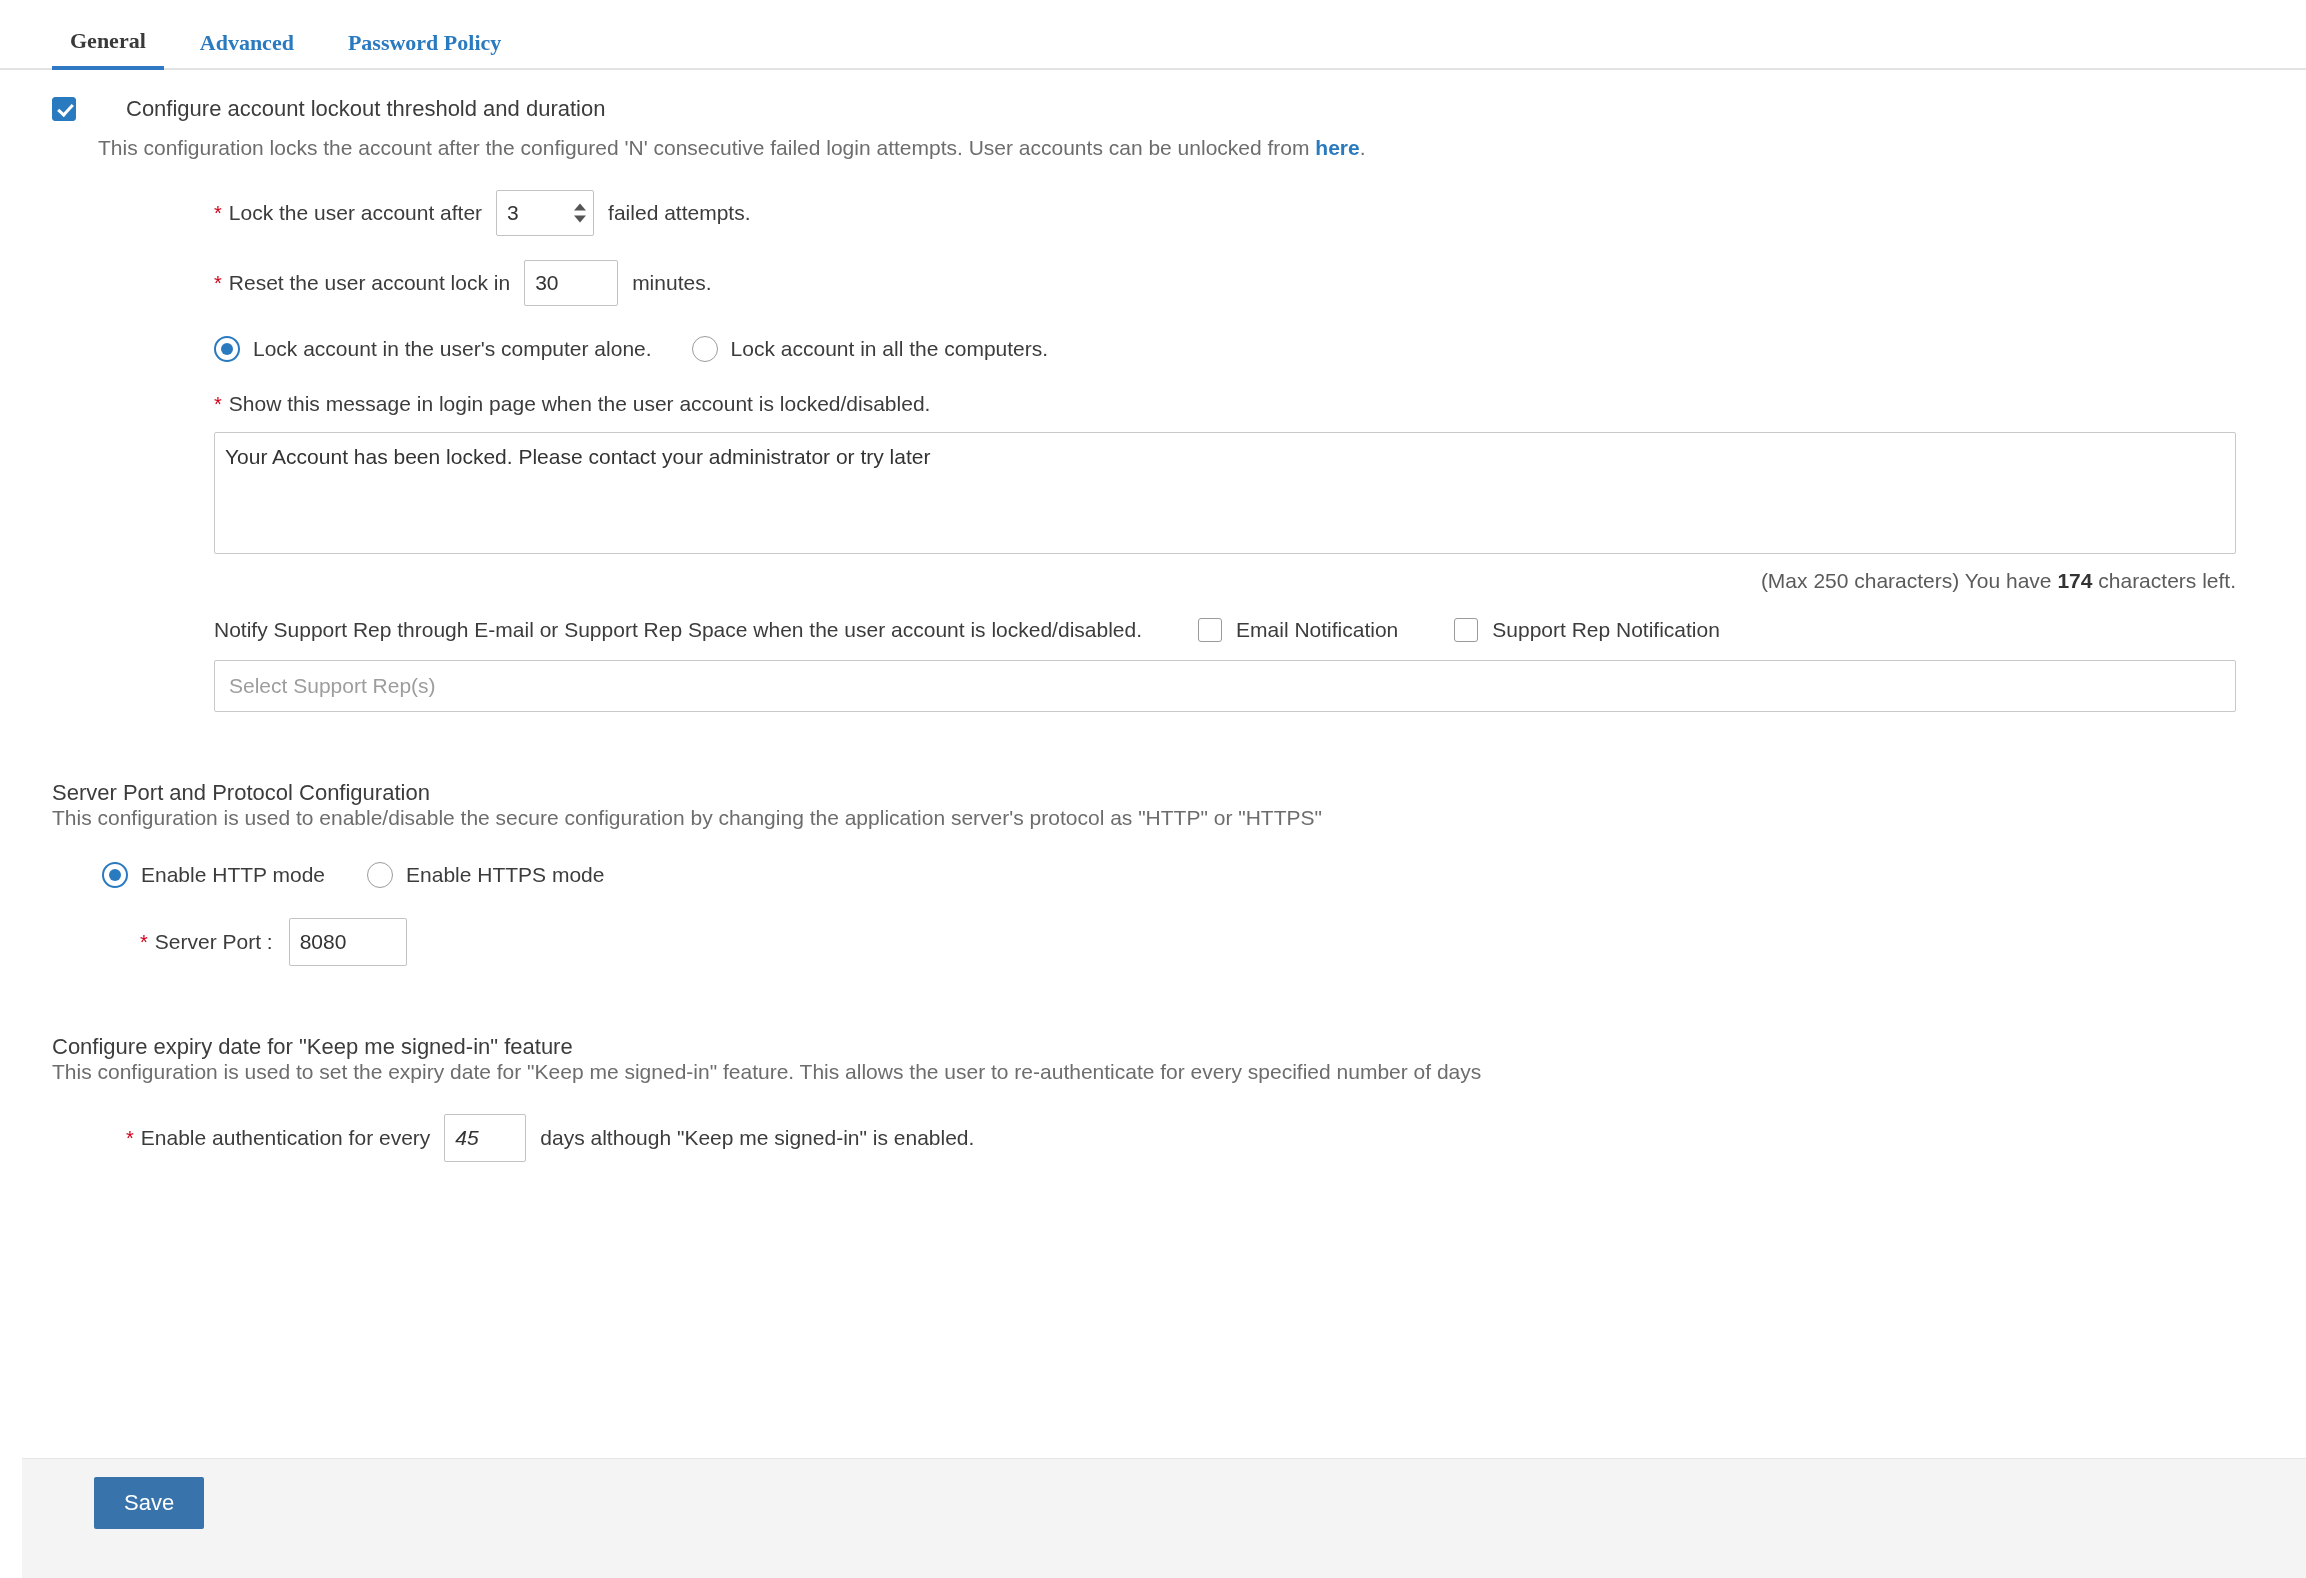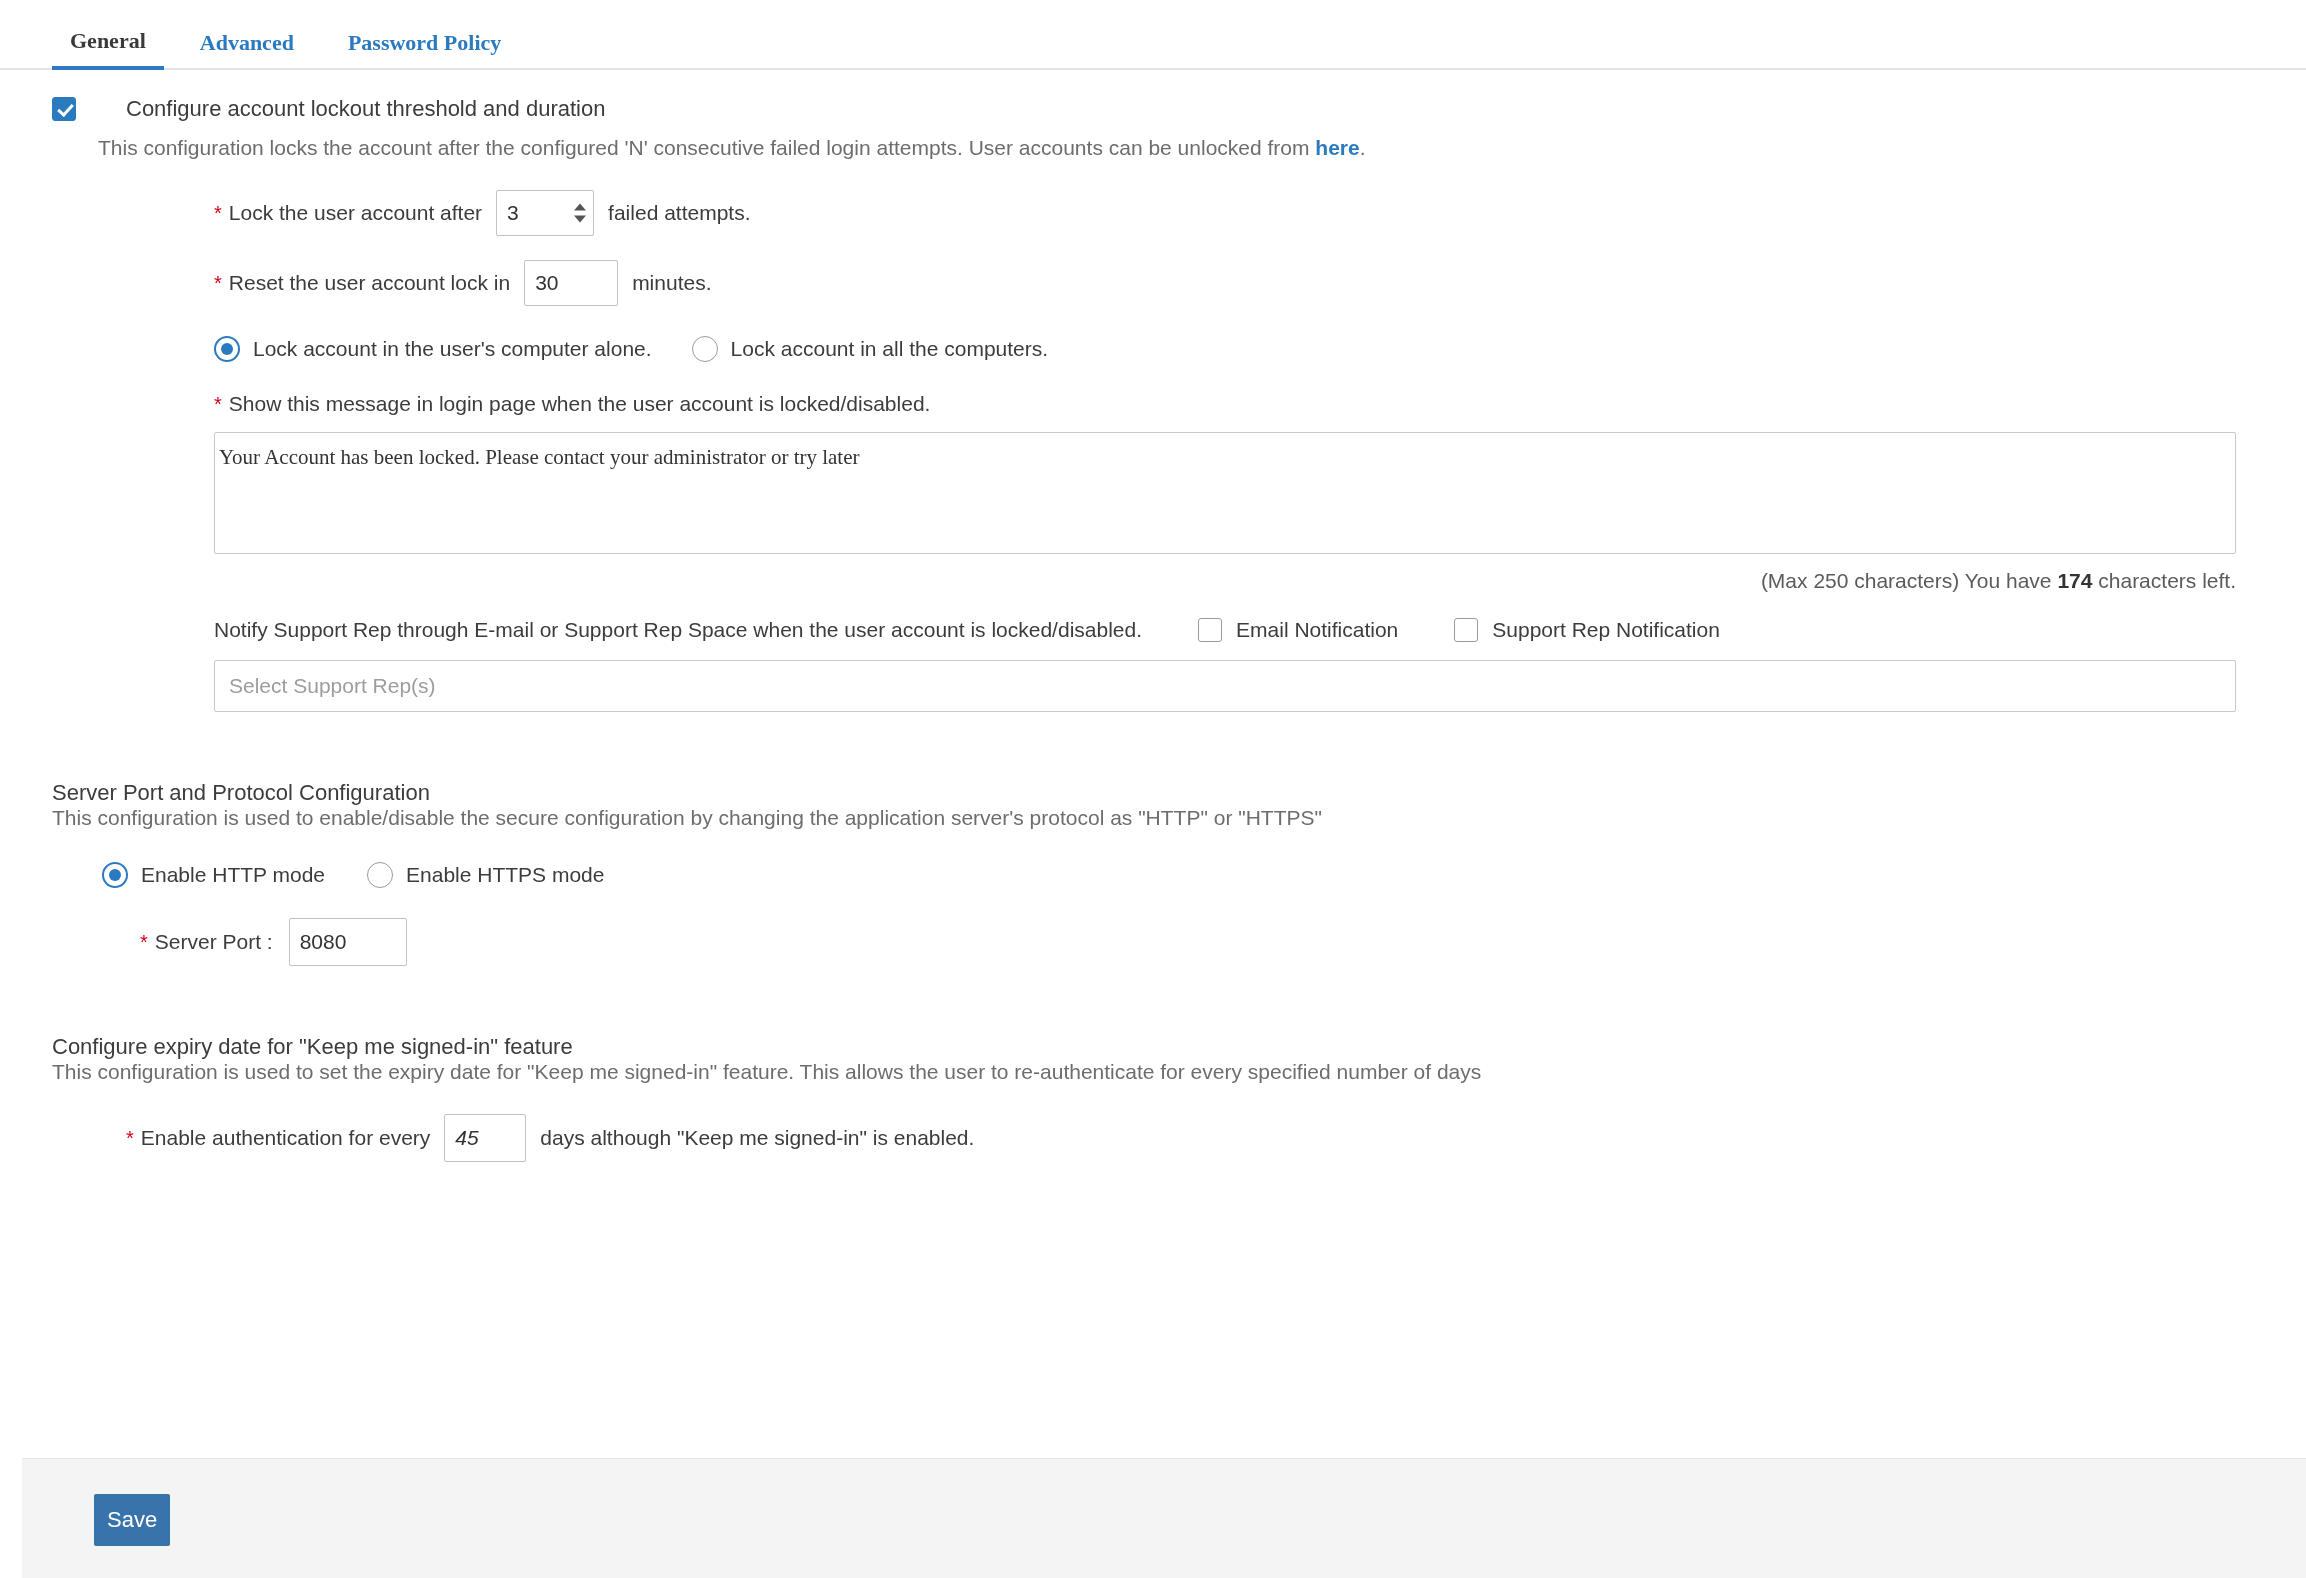--- a/index.html
+++ b/index.html
@@ -186,25 +186,25 @@
   .radio-label {
     margin-left: 13px;
     font-size: 21px;
     color: #3c3c3c;
   }
 
   .ta-wrap { margin-top: 16px; margin-left: 162px; }
   textarea {
     width: 2022px;
     height: 122px;
-    font-family: Liberation Serif, serif;
+    font-family: Liberation Sans, sans-serif;
     font-size: 21px;
     color: #333;
     border: 1px solid #c9c9c9;
-    padding: 12px 4px;
+    padding: 12px 10px;
     box-sizing: border-box;
     resize: none;
     border-radius: 2px;
   }
 
   .counter {
     text-align: right;
     width: 2022px;
     margin-left: 162px;
     margin-top: 10px;
@@ -265,27 +265,27 @@
     position: absolute;
     left: 22px;
     top: 1458px;
     width: 2284px;
     height: 120px;
     background: #f4f4f4;
     border-top: 1px solid #e6e6e6;
     box-sizing: border-box;
   }
   .save-btn {
-    margin: 35px 0 0 72px;
+    margin: 18px 0 0 72px;
     background: #3973ac;
     color: #fff;
     border: none;
     font-family: "Liberation Sans", sans-serif;
     font-size: 22px;
-    padding: 13px 13px;
+    padding: 13px 30px;
     border-radius: 2px;
     cursor: pointer;
   }
 </style>
 </head>
 <body>
 
 <div class="tabbar">
   <div class="tab active">General</div>
   <div class="tab">Advanced</div>

